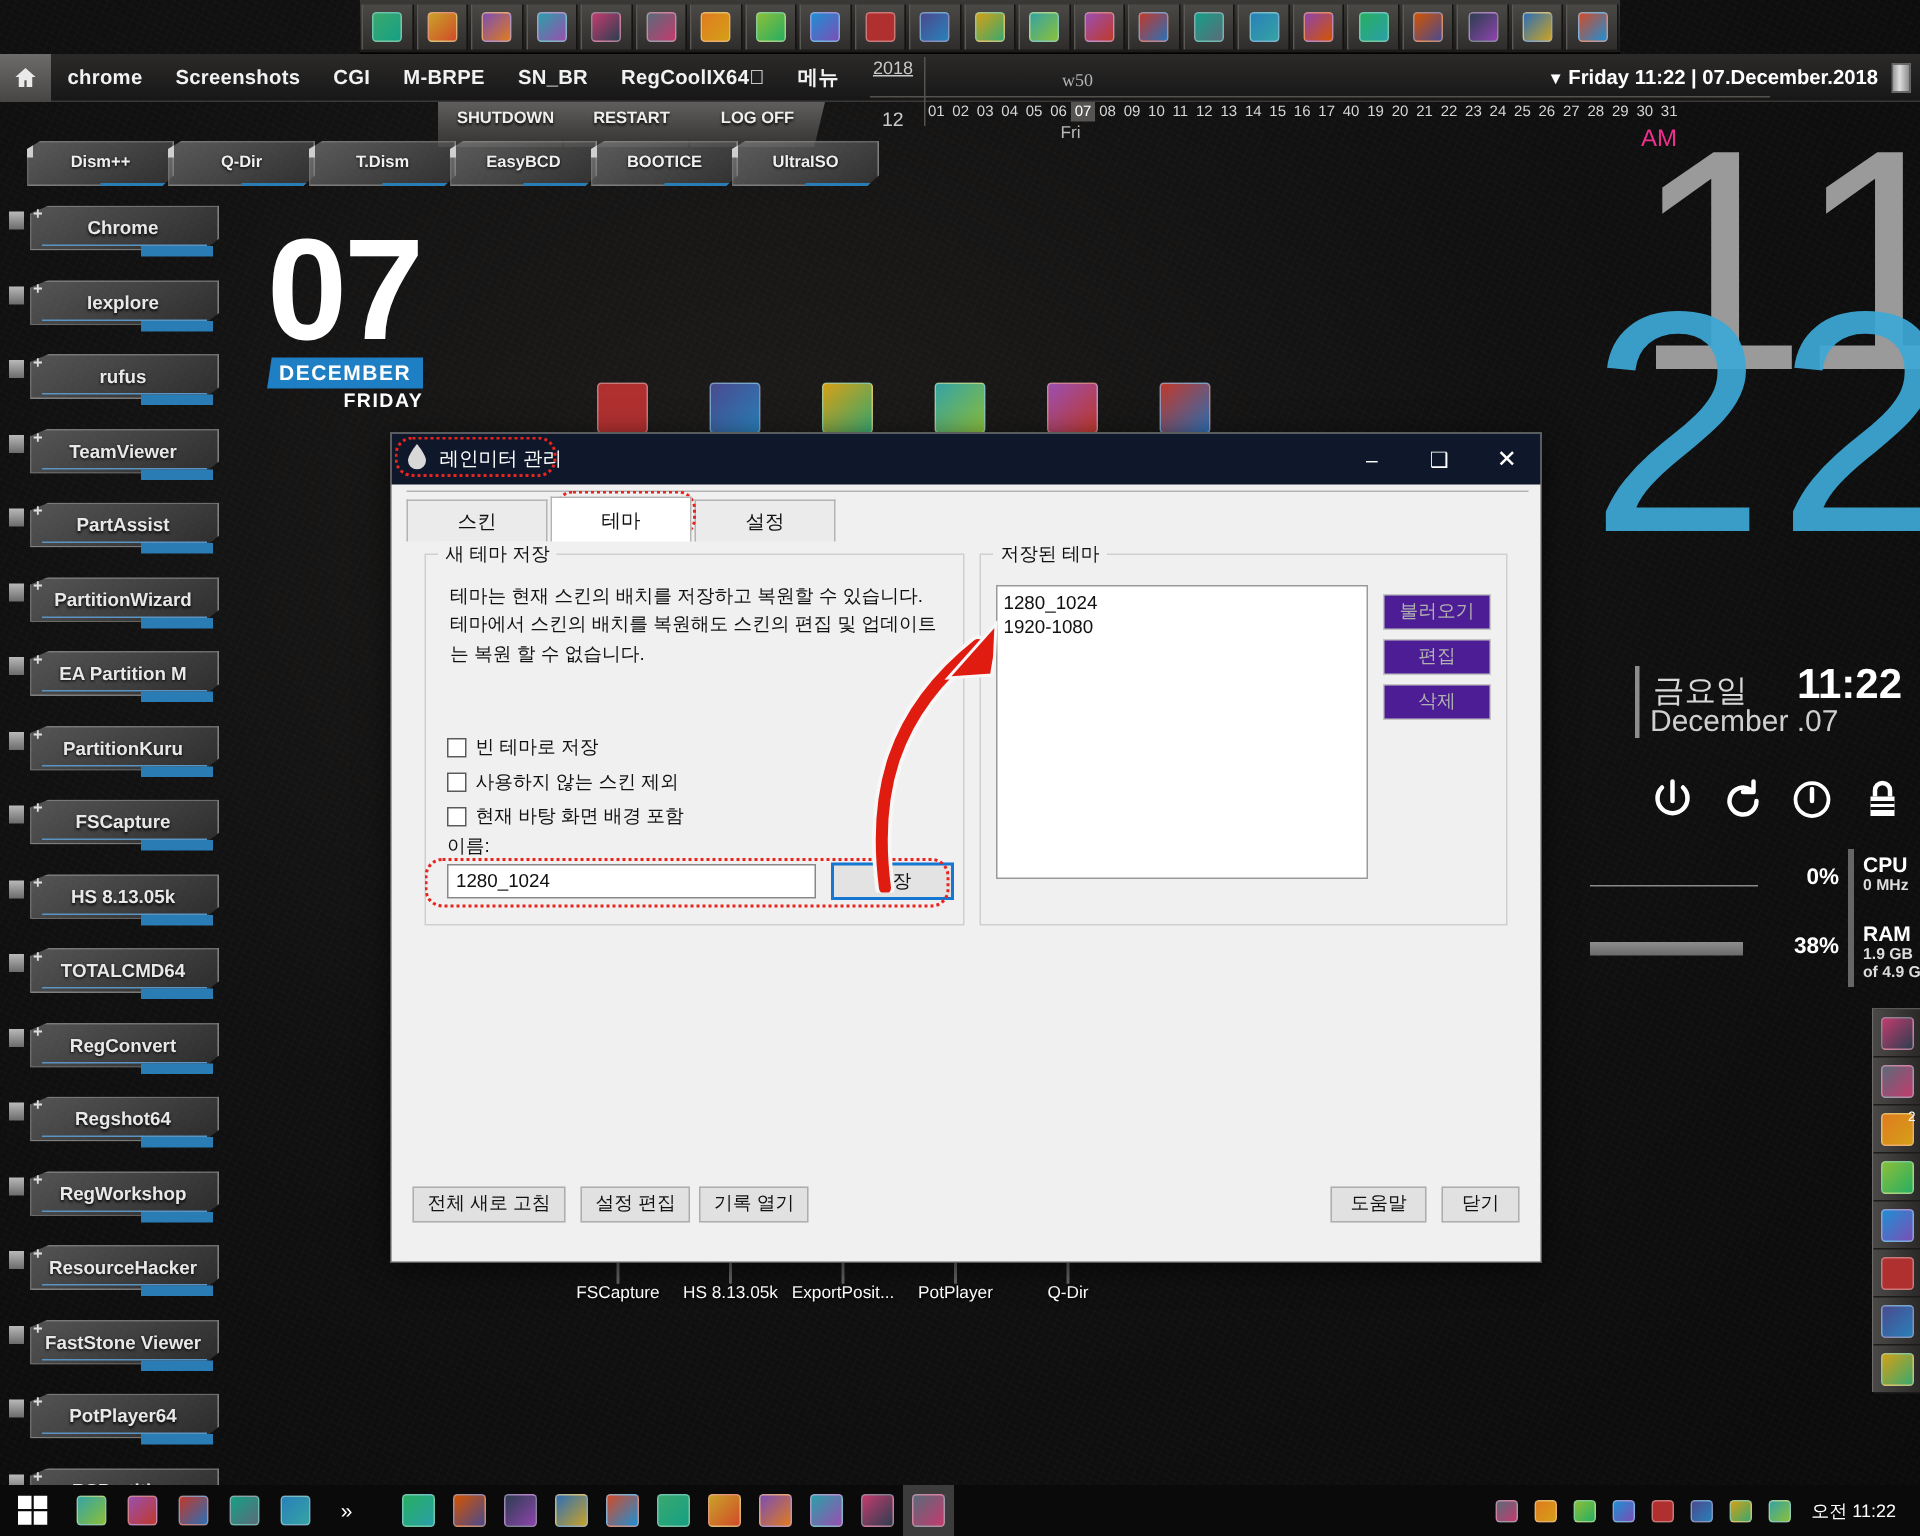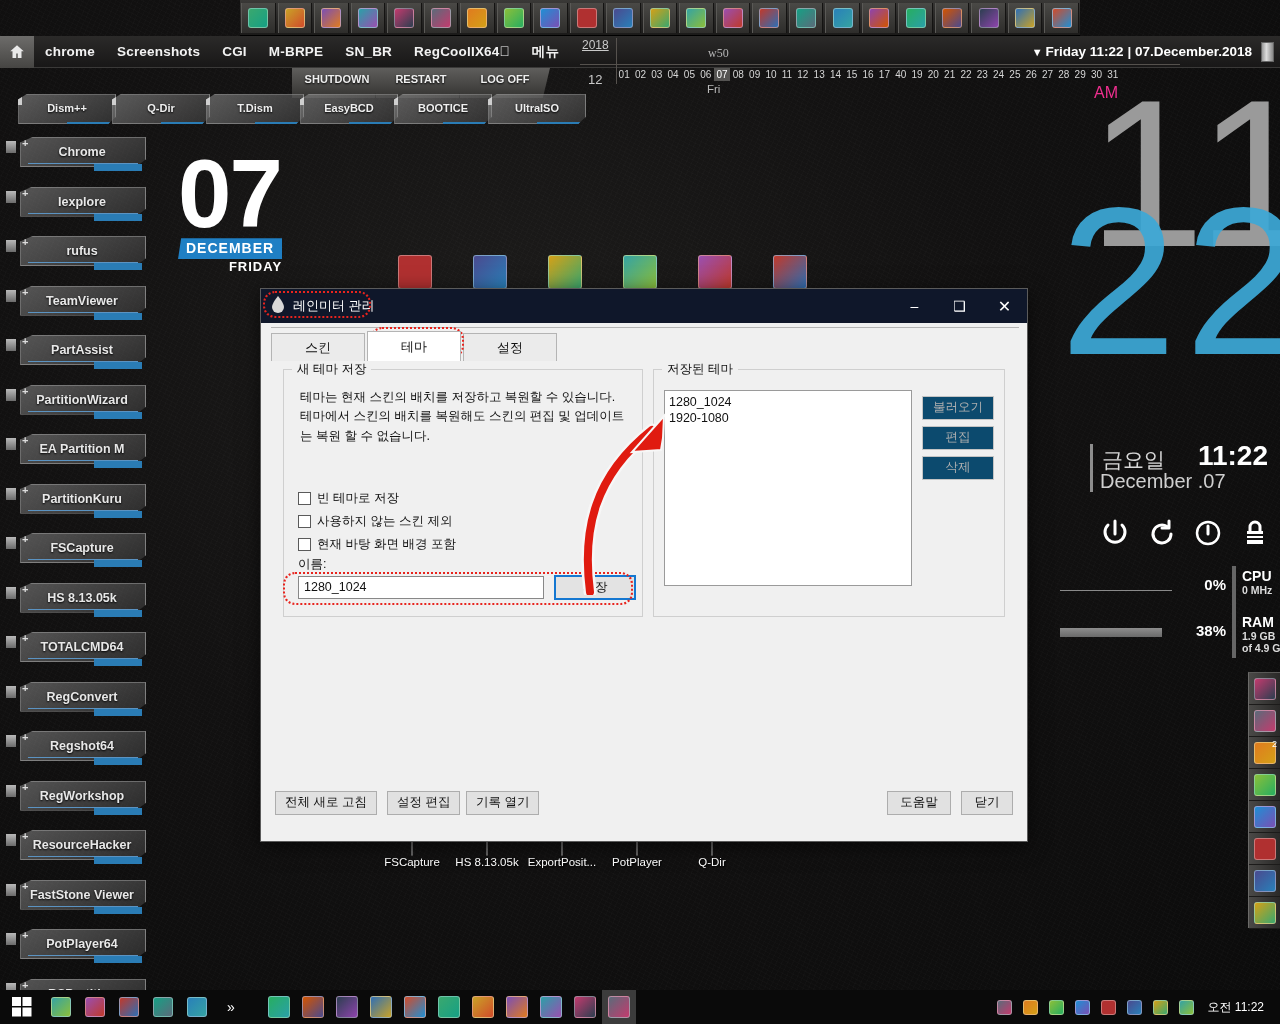--- a/index.html
+++ b/index.html
@@ -224,21 +224,21 @@
     background: #e3e3e3; border: 2px solid #1477d1; font-size: 12.5px; color: #111;
     text-align: center; line-height: 21px;
   }
   #listbox {
     position: absolute; left: 10px; top: 20px; width: 248px; height: 196px;
     background: #fff; border: 1px solid #9a9a9a; font-size: 12.5px; color: #111;
     padding: 3px 0 0 4px;
   }
   #listbox div { line-height: 16px; }
   .sidebtn {
-    position: absolute; width: 72px; height: 24px; background: #0c4a6e; border: 1px solid #c4c4c4;
+    position: absolute; width: 72px; height: 24px; background: #4c1d95; border: 1px solid #c4c4c4;
     color: #b0b0b0; font-size: 12.5px; text-align: center; line-height: 21px;
   }
 
   #footer { position: absolute; left: 0; bottom: 16px; width: 778px; height: 46px; }
   .fbtn {
     position: absolute; height: 24px; background: #e1e1e1; border: 1px solid #adadad;
     font-size: 12.5px; color: #111; text-align: center; line-height: 21px; padding: 0 9px;
   }
 
   

